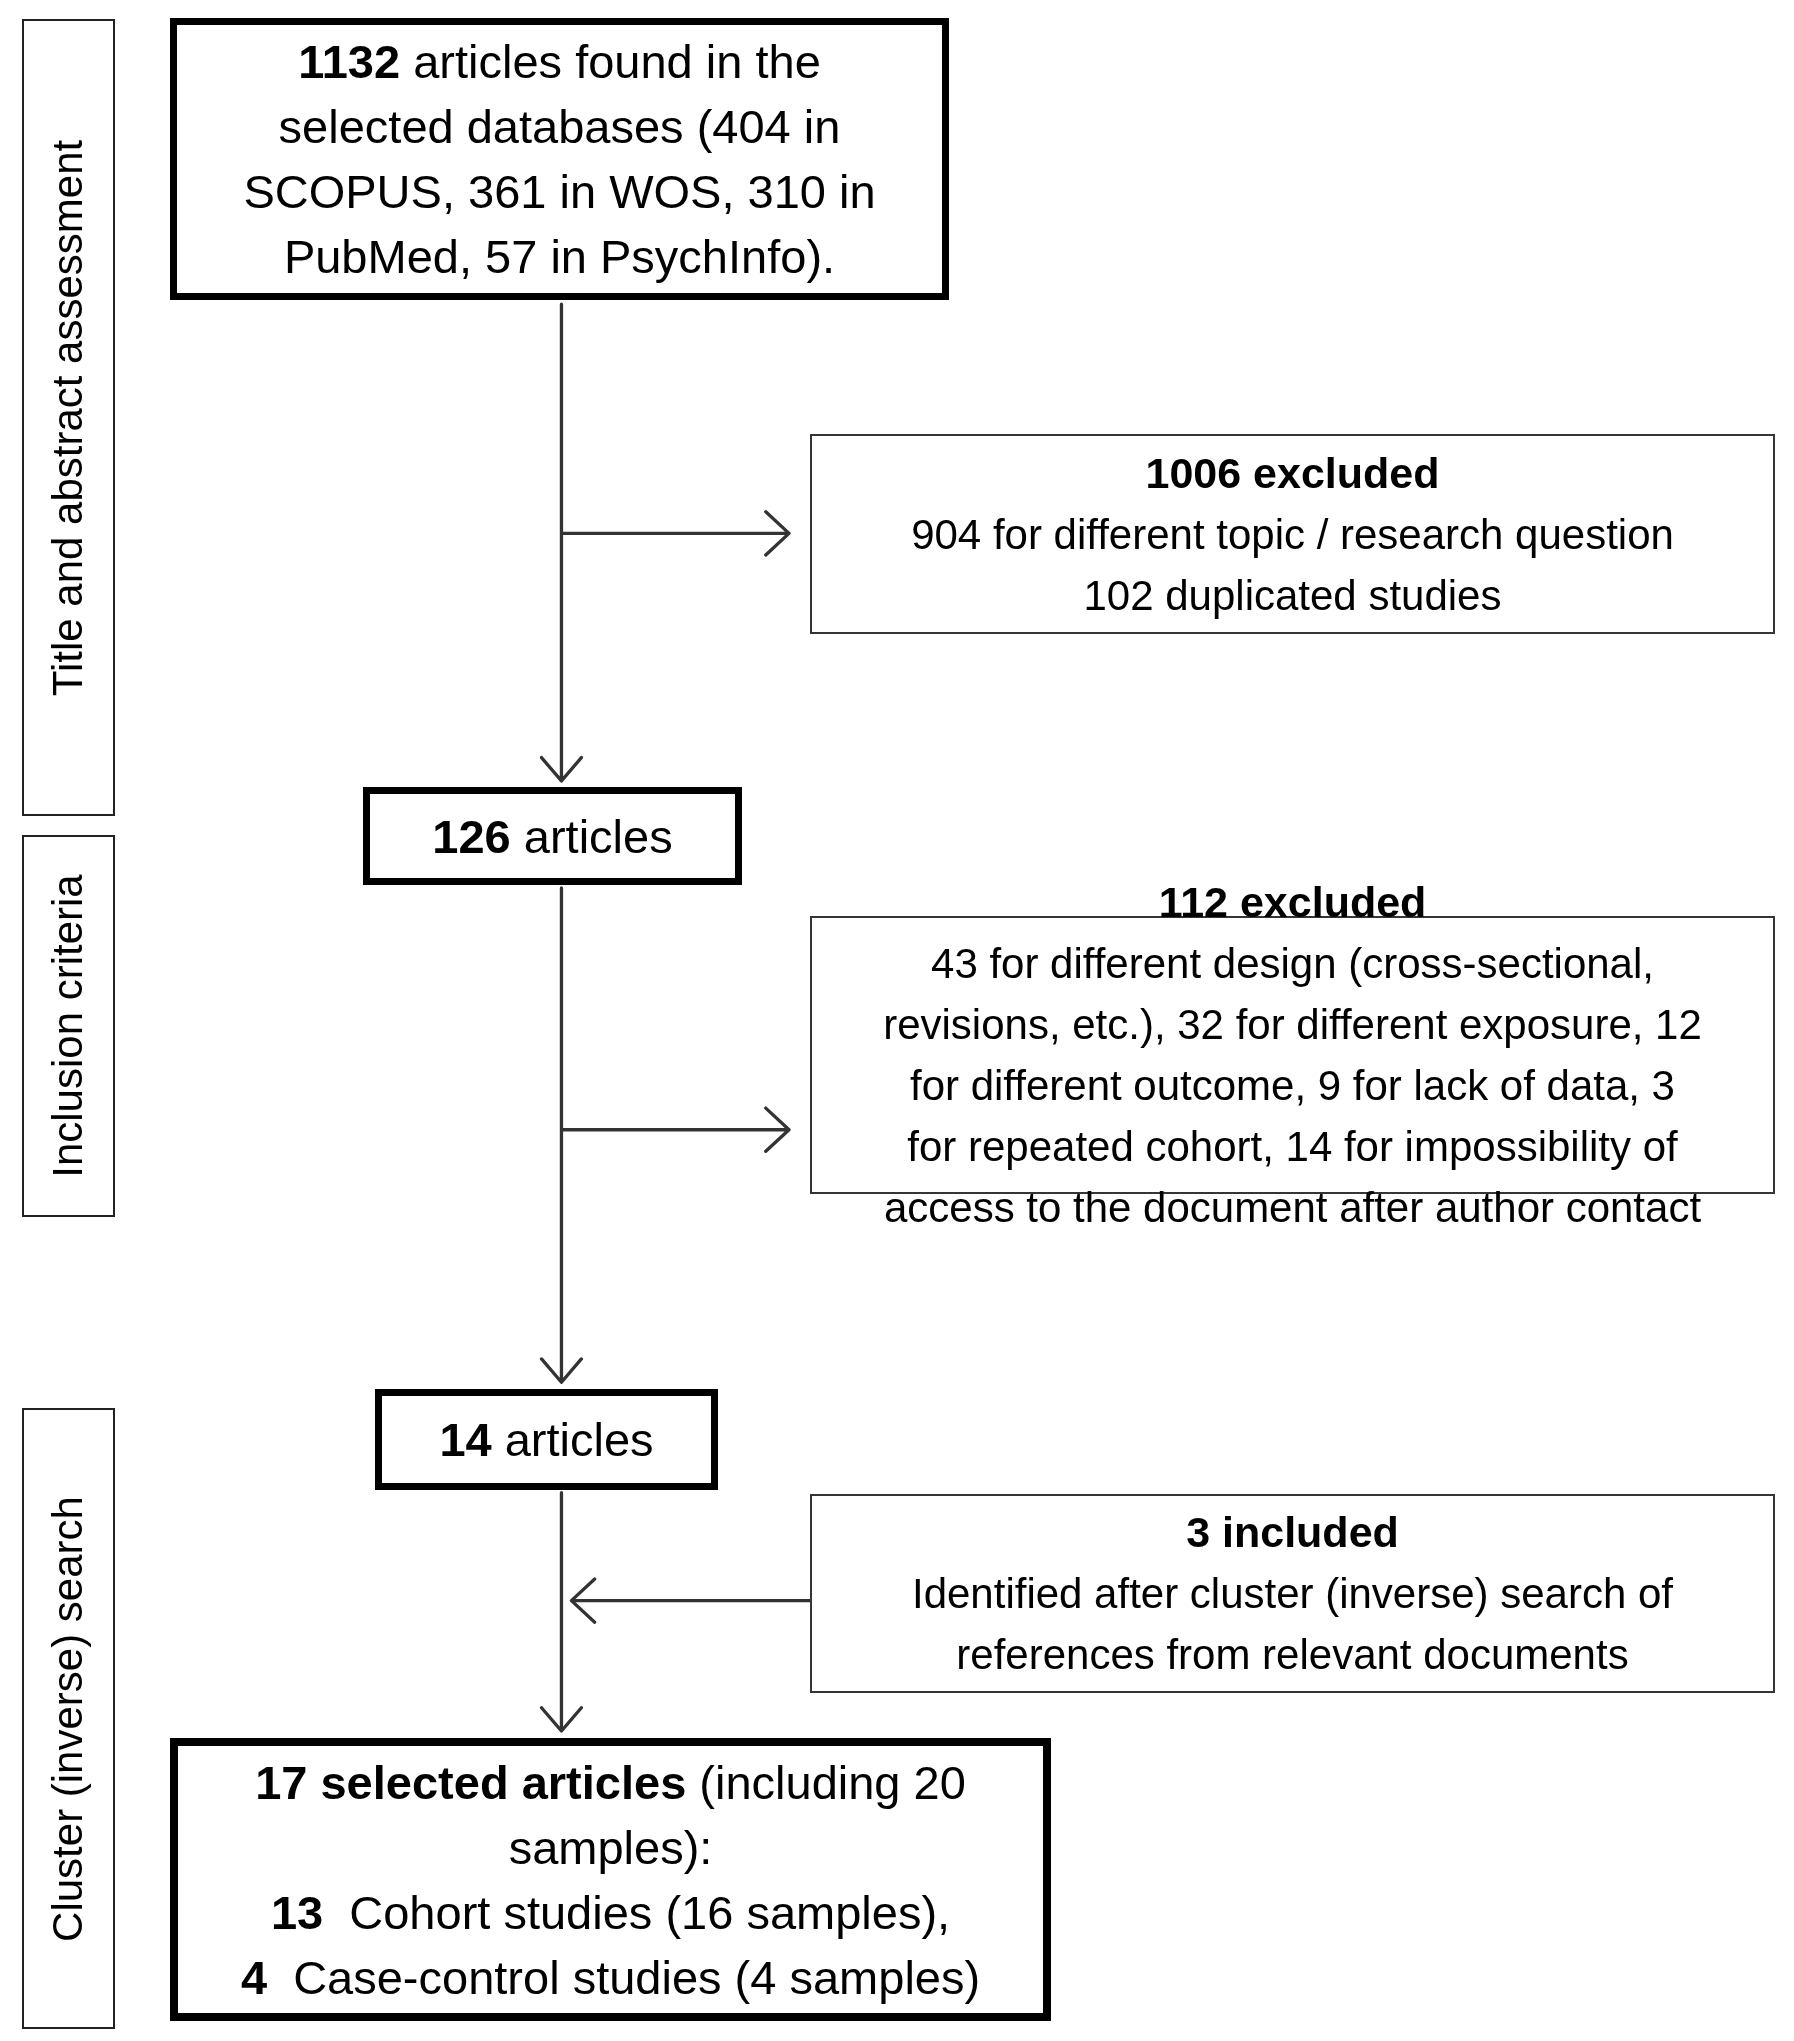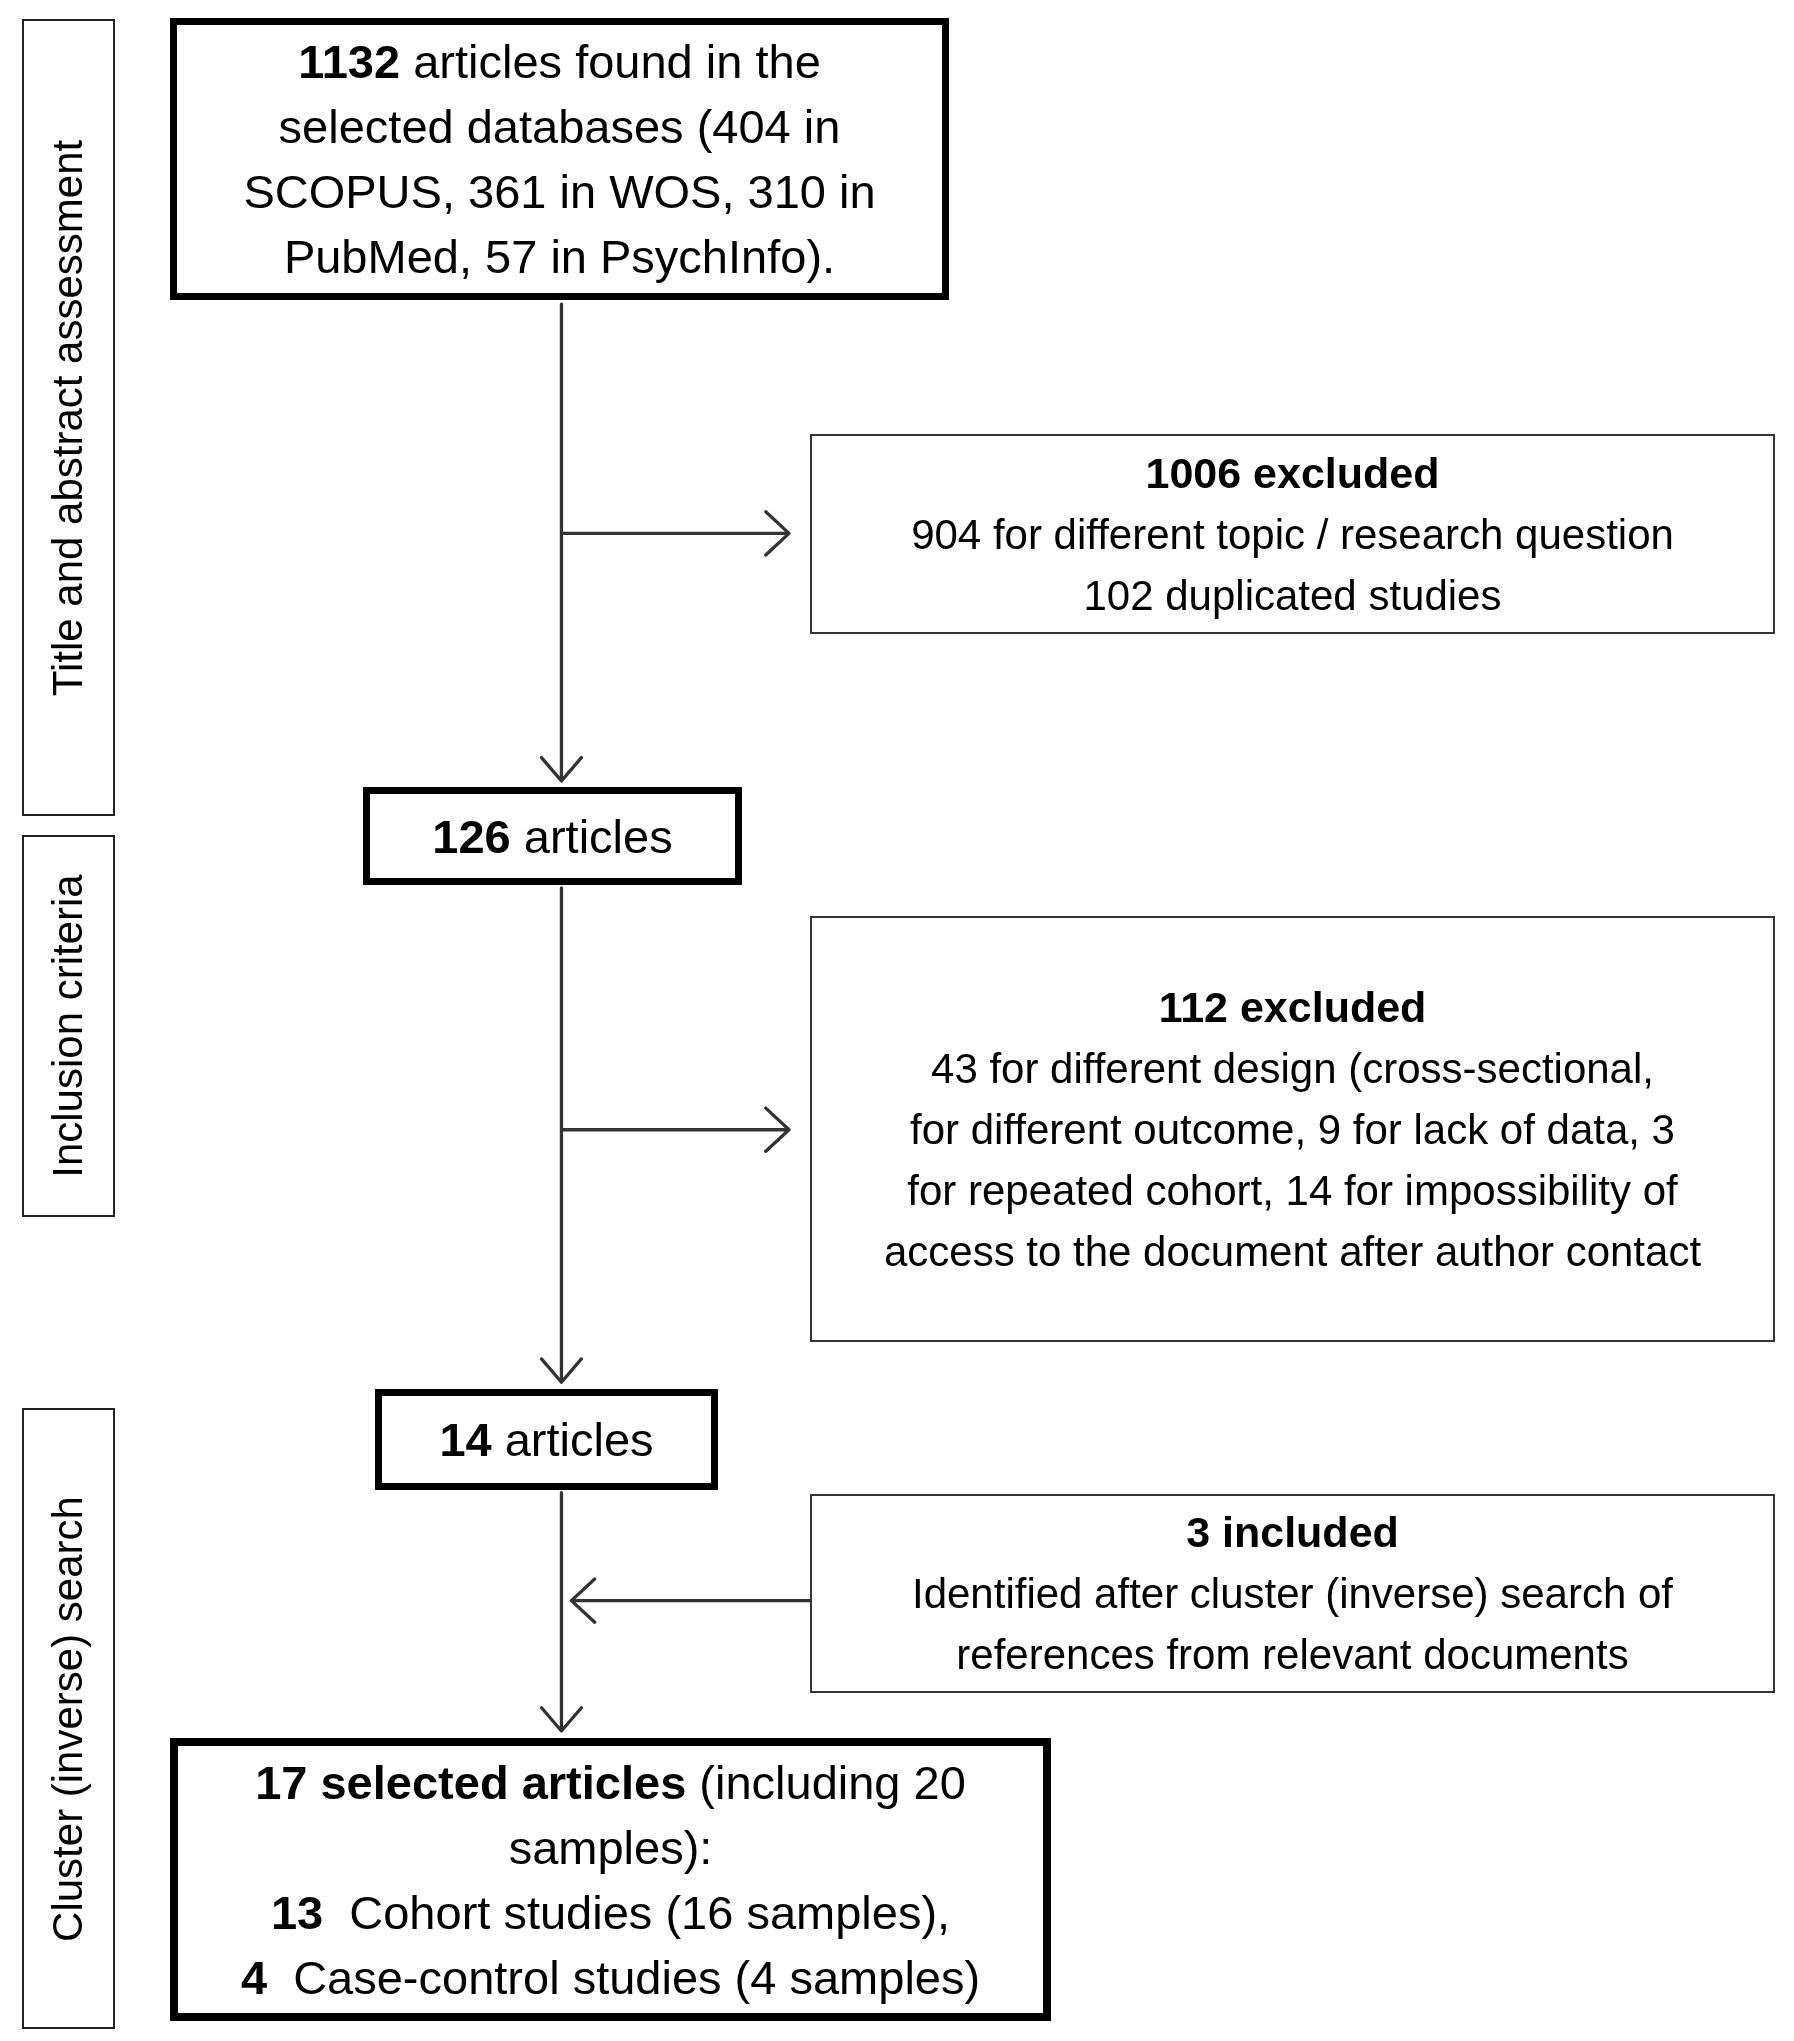--- a/index.html
+++ b/index.html
@@ -52,21 +52,21 @@
     top: 50%; left: 50%;
     transform: translate(-50%, -50%) rotate(-90deg);
     white-space: nowrap;
     font-size: 42px;
   }
   #node-found    { left: 170px;  top: 18.3px;   width: 779px;  height: 282px; }
   #node-126      { left: 363px;  top: 787px;  width: 379px;  height: 98px; }
   #node-14       { left: 375px;  top: 1389px; width: 343px;  height: 101px; }
   #node-selected { left: 154px;  top: 1738px; width: 881px; height: 283px; border-width: 8.3px; margin-left: 16px; }
   #node-excl1    { left: 810px;  top: 434px;  width: 965px; height: 200px; }
-  #node-excl2    { left: 810px;  top: 916px; width: 965px; height: 426px; }
+  #node-excl2    { left: 810px;  top: 916px; width: 965px; height: 278px; }
   #node-incl3    { left: 810px;  top: 1486px; width: 965px; height: 199px; margin-top: 8px; }
   #stage-1 { left: 21.6px; top: 19px;   width: 93px; height: 797px; }
   #stage-2 { left: 21.6px; top: 835px; width: 93px; height: 382px; }
   #stage-3 { left: 21.6px; top: 1408px; width: 93px; height: 621px; }
   b { font-weight: bold; }
 </style>
 </head>
 <body>
 
 <div class="canvas">
@@ -105,20 +105,21 @@
       <div class="tline"><span>102 duplicated studies</span></div>
     </div>
 
   <div class="box main-box" id="node-126">
       <div class="tline"><b>126</b><span> articles</span></div>
     </div>
 
   <div class="box side-box" id="node-excl2">
       <div class="tline"><b>112 excluded</b></div>
       <div class="tline"><span>43 for different design (cross-sectional,</span></div>
+      <div class="tline"><span>revisions, etc.), 32 for different exposure, 12</span></div>
       <div class="tline"><span>for different outcome, 9 for lack of data, 3</span></div>
       <div class="tline"><span>for repeated cohort, 14 for impossibility of</span></div>
       <div class="tline"><span>access to the document after author contact</span></div>
     </div>
 
   <div class="box main-box" id="node-14">
       <div class="tline"><b>14</b><span> articles</span></div>
     </div>
 
   <div class="box side-box" id="node-incl3">

